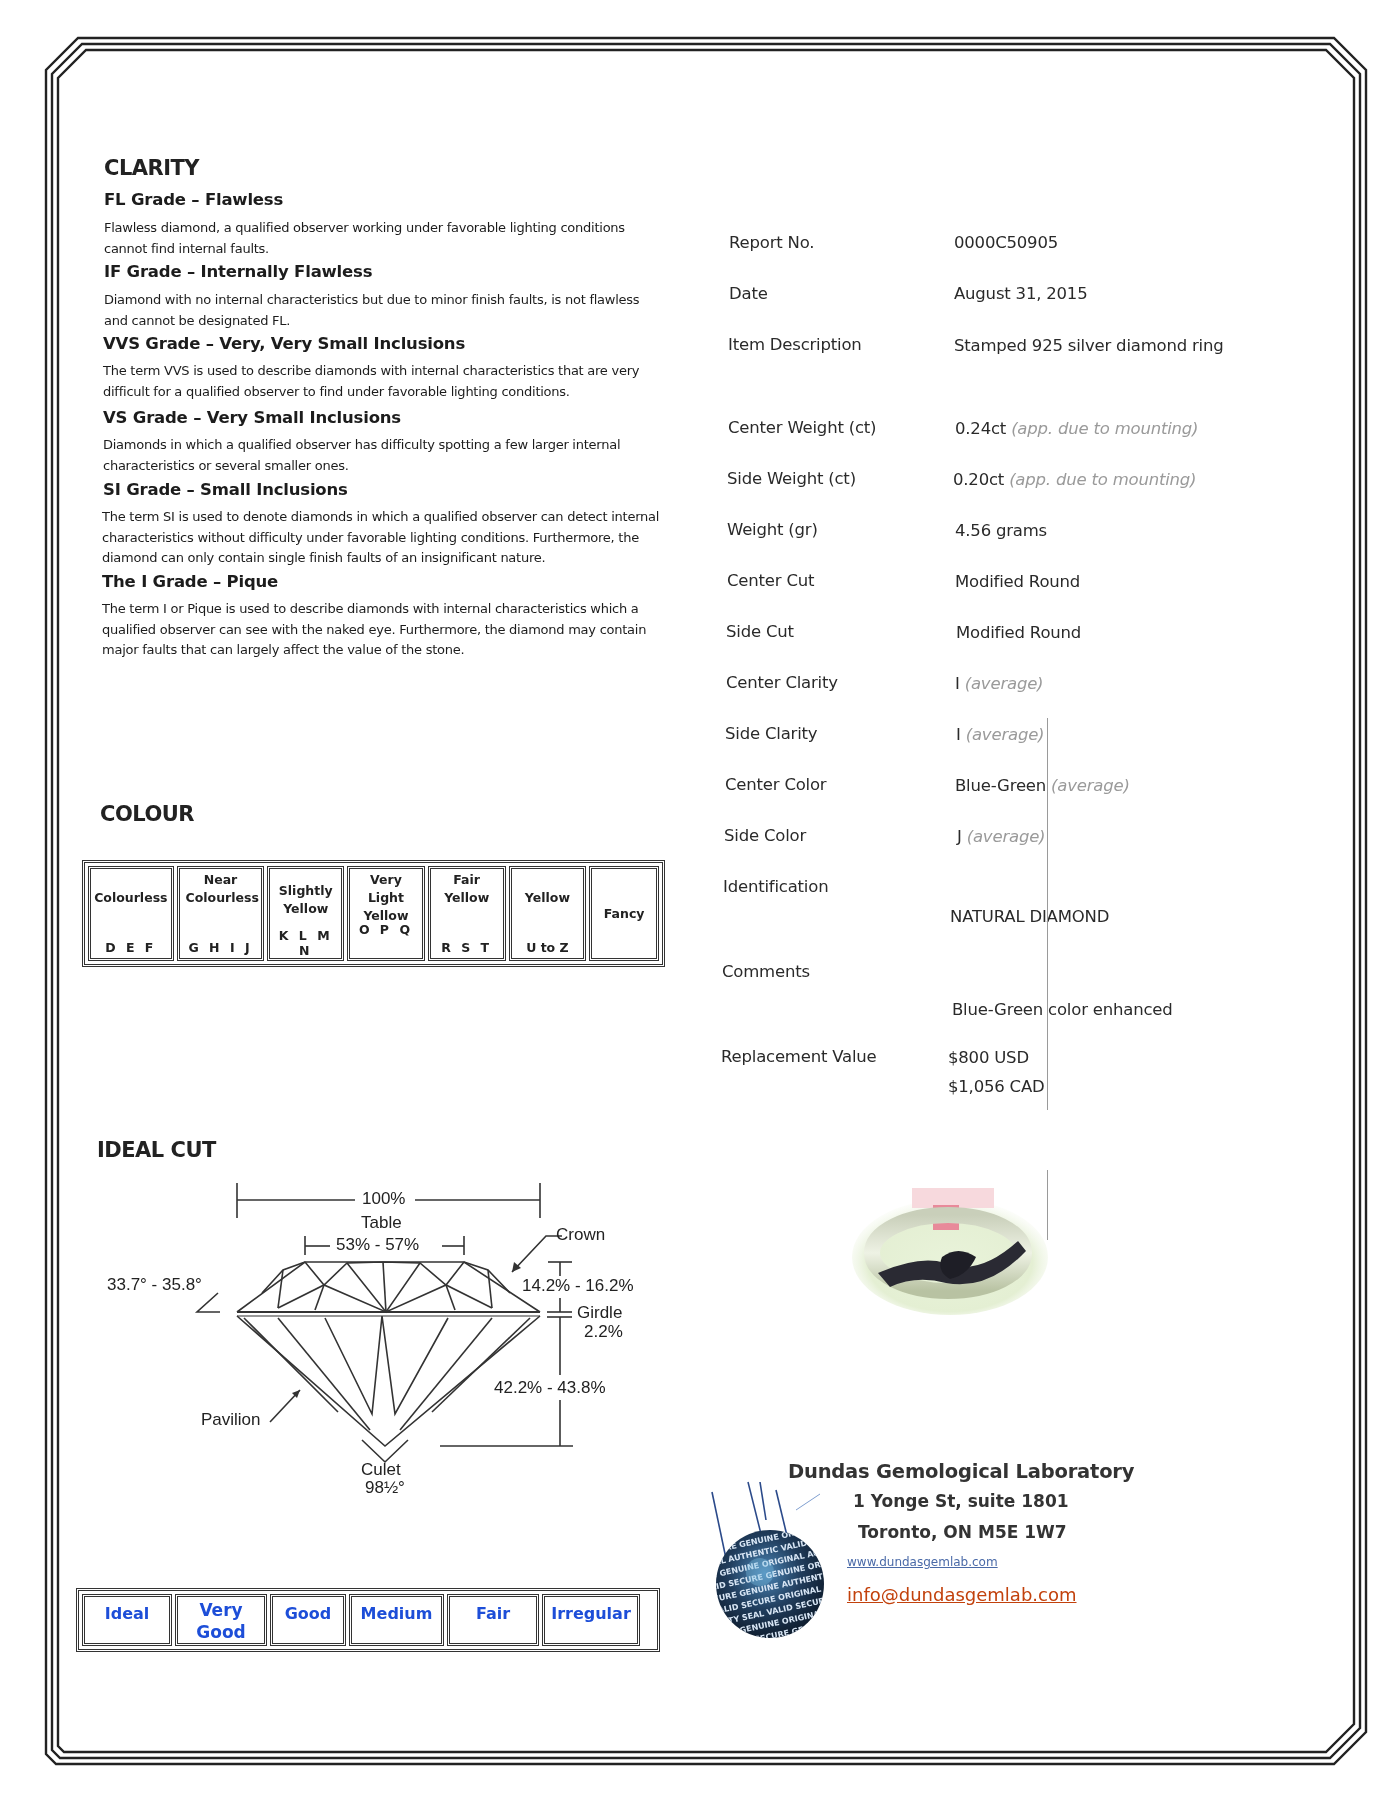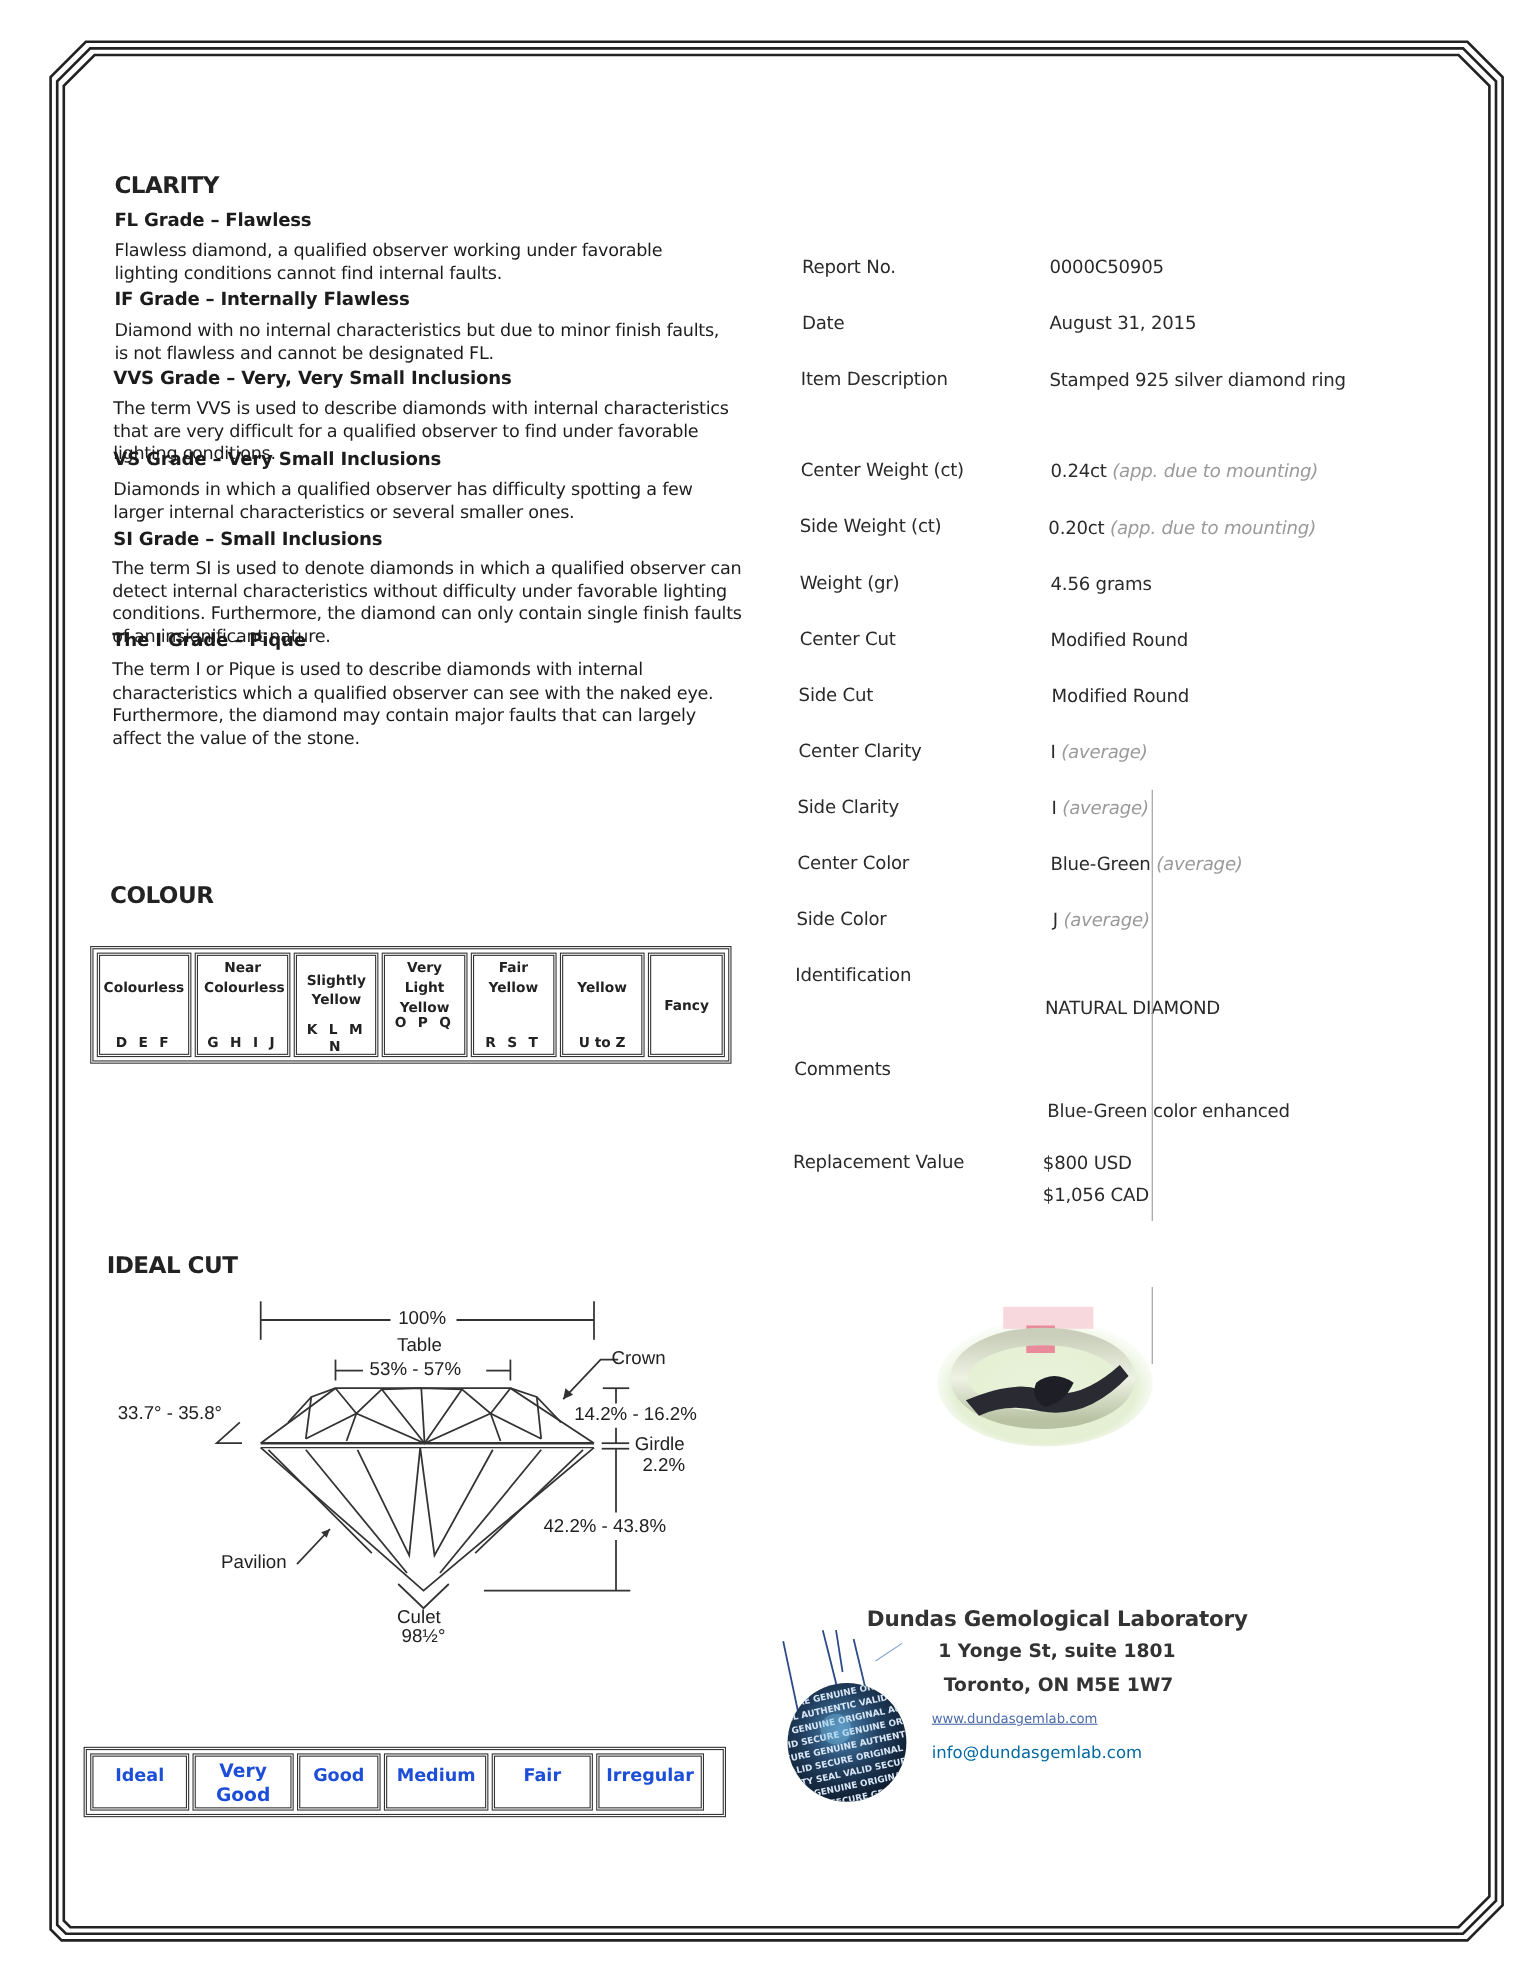--- a/index.html
+++ b/index.html
@@ -4,21 +4,21 @@
 <style>
   html, body { margin:0; padding:0; background:#ffffff; }
   body { width:1390px; height:1799px; position:relative; overflow:hidden;
          font-family:"DejaVu Sans", "Liberation Sans", sans-serif; color:#1f1f1f; }
   .abs { position:absolute; }
   #frame { position:absolute; left:0; top:0; width:1390px; height:1799px; pointer-events:none; }
 
   
   .sec-title { position:absolute; font-weight:bold; font-size:21px; letter-spacing:-0.5px; color:#222; }
   .grade-h { position:absolute; font-weight:bold; font-size:16.5px; color:#1c1c1c; letter-spacing:-0.2px; white-space:nowrap; }
-  .grade-p { position:absolute; font-size:16px; line-height:20.5px; color:#1c1c1c; width:560px; letter-spacing:-0.25px; }
+  .grade-p { position:absolute; font-size:13px; line-height:20.5px; color:#1c1c1c; width:560px; letter-spacing:-0.25px; }
 
   
   .tbl { position:absolute; border:3px double #333; padding:3px; display:flex; gap:3px; background:#fff; box-sizing:border-box; }
   .cell { border:3px double #333; box-sizing:border-box; display:flex; flex-direction:column; align-items:center; text-align:center; }
   .cell .lbl { font-weight:bold; font-size:12.5px; line-height:18px; color:#222; }
   .cell .grd { font-weight:bold; font-size:12.5px; letter-spacing:3px; color:#222; }
 
   
   .f-label { position:absolute; font-size:16.5px; color:#2a2a2a; white-space:nowrap; letter-spacing:-0.2px; }
   .f-value { position:absolute; font-size:16.5px; color:#2a2a2a; white-space:nowrap; letter-spacing:-0.2px; }
@@ -28,21 +28,21 @@
   .dg { position:absolute; font-family:"Liberation Sans", sans-serif; font-size:17px; color:#222; white-space:nowrap; }
 
   
   .cut-cell { border:3px double #333; box-sizing:border-box; text-align:center; padding-top:6px; }
   .cut-cell .lbl { font-weight:bold; font-size:16px; line-height:22px; color:#1d4ed8; }
 
   
   .lab-name { position:absolute; font-weight:bold; font-size:19.5px; color:#333; white-space:nowrap; letter-spacing:-0.2px; }
   .lab-addr { position:absolute; font-weight:bold; font-size:17px; color:#333; white-space:nowrap; }
   .lab-link { position:absolute; font-size:12px; color:#4a6aa8; text-decoration:underline; white-space:nowrap; }
-  .lab-mail { position:absolute; font-size:15px; color:#0369a1; white-space:nowrap; }
+  .lab-mail { position:absolute; font-size:18px; color:#c2410c; white-space:nowrap;text-decoration:underline; }
 
   .vline { position:absolute; width:1px; background:#9a9a9a; }
 </style>
 </head>
 <body>
 
 <svg id="frame" viewBox="0 0 1390 1799">
   <g fill="none" stroke="#222" stroke-width="2.4">
     <path d="M78,38 L1334,38 L1366,70 L1366,1732 L1334,1764 L56,1764 L46,1754 L46,70 Z"></path>
     <path d="M82,44 L1330,44 L1360,74 L1360,1728 L1330,1758 L60,1758 L52,1750 L52,74 Z"></path>

